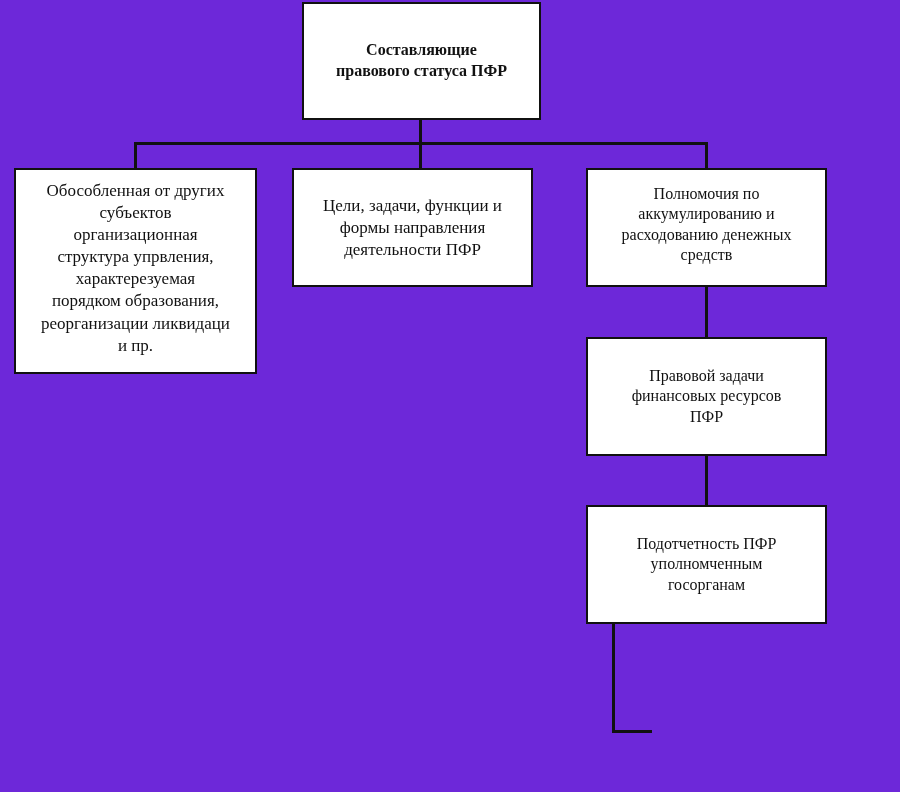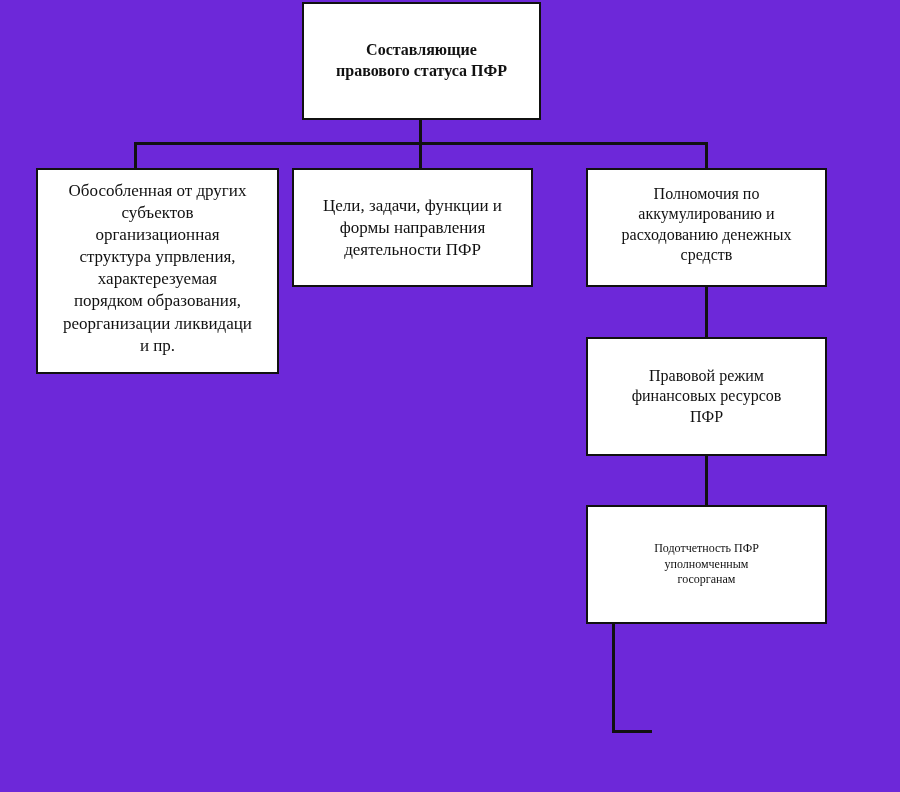--- a/index.html
+++ b/index.html
@@ -41,21 +41,20 @@
     left: 302px;  top: 2px;   width: 239px; height: 118px;
   }
   #node-root .label {
     font-weight: bold;
     font-size: 16px;
     line-height: 1.3;
   }
   #node-structure {
     left: 14px;   top: 168px; width: 243px; height: 206px;
     align-items: flex-start;
-    margin-left: 22px;
   }
   #node-structure .label {
     font-size: 17px;
     padding-top: 10px;
     line-height: 1.3;
   }
   #node-goals {
     left: 292px;  top: 168px; width: 241px; height: 119px;
     align-items: flex-start;
   }
@@ -74,21 +73,21 @@
   #node-regime {
     left: 586px;  top: 337px; width: 241px; height: 119px;
   }
   #node-regime .label {
     font-size: 16px;
   }
   #node-accountability {
     left: 586px;  top: 505px; width: 241px; height: 119px;
   }
   #node-accountability .label {
-    font-size: 12px;
+    font-size: 16px;
     text-align: center;
   }
   #node-responsibility {
     left: 650px;  top: 672px; width: 236px; height: 119px;
   }
   #node-responsibility .label {
     font-size: 17px;
   }
   
   .conn {
@@ -149,21 +148,21 @@
   </div>
 
   <div class="node" id="node-powers">
     <span class="label">Полномочия по
 аккумулированию и
 расходованию денежных
 средств</span>
   </div>
 
   <div class="node" id="node-regime">
-    <span class="label">Правовой режим
+    <span class="label">Правовой задачи
 финансовых ресурсов
 ПФР</span>
   </div>
 
   <div class="node" id="node-accountability">
     <span class="label">Подотчетность ПФР
 уполномченным
 госорганам</span>
   </div>
 

